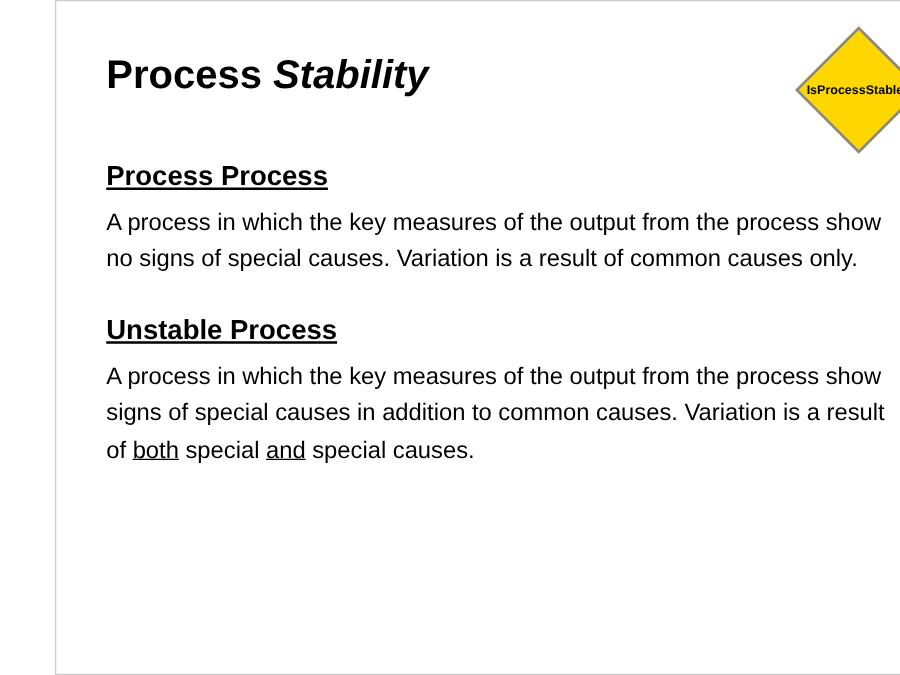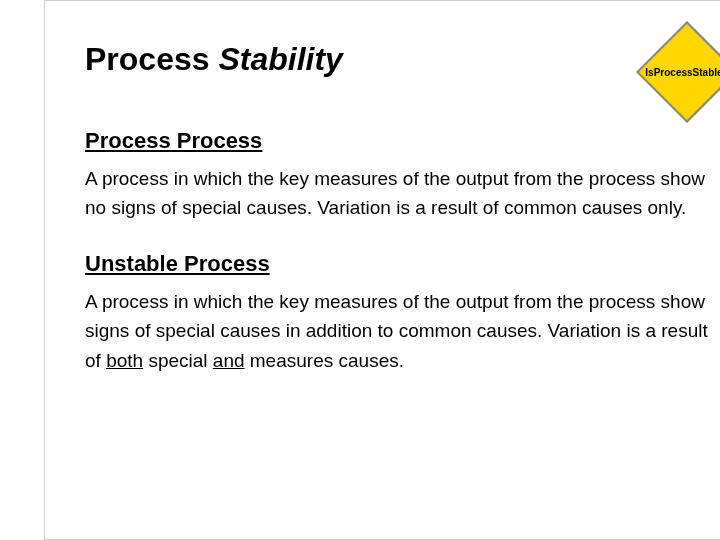--- a/index.html
+++ b/index.html
@@ -134,19 +134,19 @@
   </div>
 
   <div class="section">
     <div class="section-heading">Process Process</div>
     <div class="section-body">A process in which the key measures of the output from the process show no signs of special causes.  Variation is a result of common causes only.</div>
   </div>
 
   <div class="section">
     <div class="section-heading">Unstable Process</div>
     <div class="section-body">
-      <span>A process in which the key measures of the output from the process show signs of special causes in addition to common causes.  Variation is a result of </span><span class="underline">both</span><span> special </span><span class="underline">and</span><span> measures causes.</span>
+      <span>A process in which the key measures of the output from the process show signs of special causes in addition to common causes.  Variation is a result of </span><span class="underline">both</span><span> special </span><span class="underline">and</span><span> special causes.</span>
     </div>
   </div>
 
   <div class="page-number">6-17</div>
 
 </div>
 
 </body></html>

